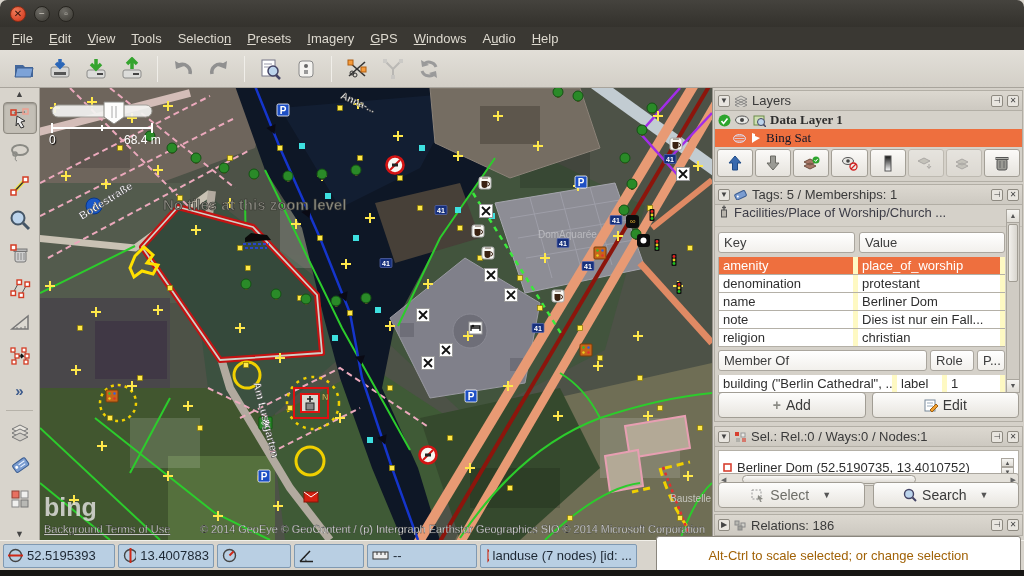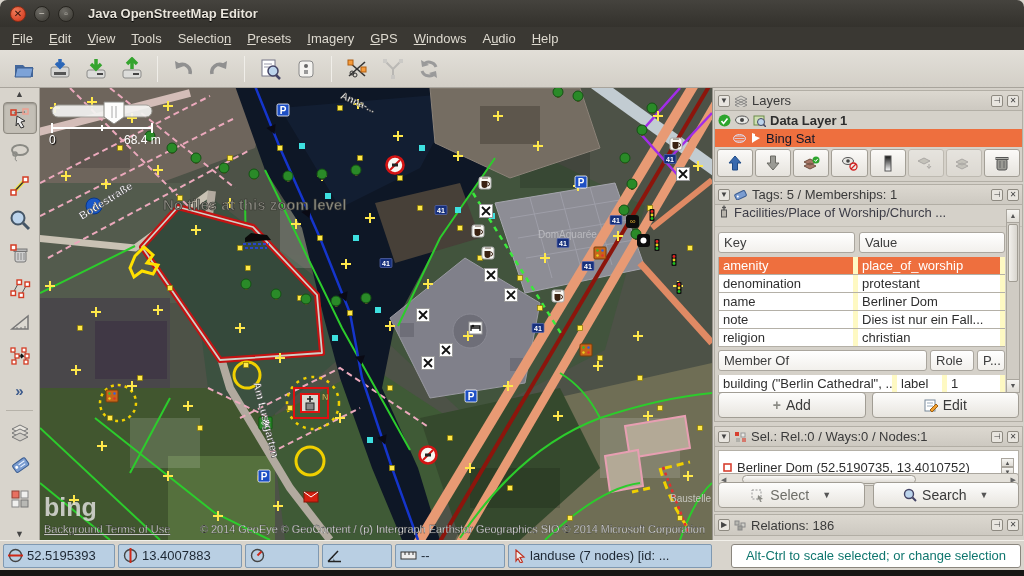--- a/index.html
+++ b/index.html
@@ -37,21 +37,21 @@
 
   
   .map { position:absolute; left:40px; top:88px; width:672px; height:452px; background:#10131a; overflow:hidden;}
 
   
   .rightpanel { position:absolute; left:712px; top:88px; width:312px; height:452px; background:#d5d1c9; border-left:1px solid #96928a; font-size:13px; color:#2e2e2e;}
   .panel { position:absolute; left:1px; width:309px; background:#d5d1c9; border:1px solid #b2aea5;}
   .phead { height:20px; display:flex; align-items:center; gap:4px; padding:0 3px; background:linear-gradient(#dcd8d0,#cdc9c1); border-bottom:1px solid #b2aea5;}
   .ptitle { font-size:13px; color:#3a3a3a; flex:1; white-space:nowrap; overflow:hidden;}
   .hsq { width:12px; height:12px; border:1px solid #8e8a81; background:#e8e5df; font-size:8px; line-height:10px; text-align:center; color:#444; border-radius:2px;}
-  .layerrow { height:18px; display:flex; align-items:center; gap:4px; padding:0 3px; font-size:13px;}
+  .layerrow { height:18px; display:flex; align-items:center; gap:4px; padding:0 3px; font-size:13px;font-family:Liberation Serif, serif;}
   .layerrow.sel { background:#ee6f3e; color:#0f172a;}
   .lbtns { display:flex; gap:2px; padding:2px;}
   .lbtn { flex:1; height:28px; background:linear-gradient(#fbfaf8,#e6e3dd); border:1px solid #a39f96; border-radius:3px; display:flex; align-items:center; justify-content:center;}
   .lbtn.dis { opacity:.45;}
   .cellh { background:linear-gradient(#ffffff,#f2f0ec); border:1px solid #aaa69e; border-radius:3px; padding:2px 5px; color:#3d3d3d;}
   .tagtable { position:absolute; left:3px; right:17px; }
   .trow { display:flex; height:18px; border-left:1px solid #b4b0a7; border-bottom:1px solid #b4b0a7; background:#fff;}
   .trow > div { padding:0 4px; border-right:5px solid #fef9c3; white-space:nowrap; overflow:hidden; line-height:17px;}
   .trow .k { width:139px;} .trow .v { flex:1;}
   .trow.sel { background:#ee6f3e; color:#fff;}
@@ -61,34 +61,33 @@
   .pbtn { background:linear-gradient(#fdfdfc,#e8e5df); border:1px solid #a19d94; border-radius:4px; height:26px; display:flex; align-items:center; justify-content:center; gap:5px; font-size:14px; color:#3a3a3a;}
   .selitem { position:absolute; left:3px; right:3px; height:20px; background:#fff; border:1px solid #b4b0a7; display:flex; align-items:center; gap:5px; padding:16px 4px; white-space:nowrap; overflow:hidden;}
   .hsb { position:absolute; left:3px; right:3px; height:13px; background:#e4e1da; border:1px solid #aaa69e; border-radius:3px; display:flex; align-items:center;}
   .hsb .thumb { height:9px; width:58%; margin-left:14px; background:linear-gradient(#fbfaf8,#dcd9d2); border:1px solid #a09c93; border-radius:5px;}
   .spin { margin-left:auto; display:flex; flex-direction:column; }
   .spin div { width:13px; height:9px; background:linear-gradient(#f6f5f2,#dedbd4); border:1px solid #aaa69e; font-size:6px; line-height:8px; text-align:center; color:#555;}
 
   
   .statusbar { position:absolute; left:0; top:540px; width:1024px; height:30px; background:#d8d4cc; border-top:1px solid #f2f0ea; display:flex; align-items:center; padding:0 3px; gap:3px;}
   .seg { height:24px; background:#b9cfe3; border:1px solid #7f99b2; border-radius:2px; display:flex; align-items:center; gap:4px; padding:0 4px; font-size:13px; color:#1d2733; overflow:hidden; white-space:nowrap;}
-  .helpbox { height:24px; background:#fff; border:1px solid #8a867e; border-radius:3px; display:flex; align-items:center; justify-content:center; font-size:13px; color:#0f766e; flex:1; white-space:nowrap; overflow:hidden;margin-left:16px;}
+  .helpbox { height:40px; background:#fff; border:1px solid #8a867e; border-radius:3px; display:flex; align-items:center; justify-content:center; font-size:13px; color:#a16207; flex:1; white-space:nowrap; overflow:hidden;margin-left:16px;}
   .bottomstrip { position:absolute; left:0; top:570px; width:1024px; height:6px; background:#171614;}
   svg { display:block; }
 </style>
 </head>
 <body>
 
 <div id="app">
 
   <div class="titlebar">
     <div class="winbtn close">✕</div>
     <div class="winbtn minmax">−</div>
     <div class="winbtn minmax">▫</div>
-    <div class="wtitle">Java OpenStreetMap Editor</div>
   </div>
 
   <div class="menubar" id="menubar">
       <div class="menuitem"><u>F</u>ile</div>
       <div class="menuitem"><u>E</u>dit</div>
       <div class="menuitem"><u>V</u>iew</div>
       <div class="menuitem"><u>T</u>ools</div>
       <div class="menuitem">Selectio<u>n</u></div>
       <div class="menuitem"><u>P</u>resets</div>
       <div class="menuitem"><u>I</u>magery</div>
@@ -918,21 +917,21 @@
   </div>
 
   <div class="statusbar">
     <div class="seg" style="width:112px">
       <svg width="15" height="15">
           <circle cx="7.5" cy="7.5" r="6" fill="none" stroke="#444" stroke-width="1.4"></circle>
           <line x1="0" y1="7.5" x2="15" y2="7.5" stroke="#d02818" stroke-width="2"></line>
         </svg>
       <span>52.5195393</span>
     </div>
-    <div class="seg" style="width:124px">
+    <div class="seg" style="width:96px">
       <svg width="15" height="15">
           <circle cx="7.5" cy="7.5" r="6" fill="none" stroke="#444" stroke-width="1.4"></circle>
           <line x1="7.5" y1="0" x2="7.5" y2="15" stroke="#d02818" stroke-width="2"></line>
         </svg>
       <span>13.4007883</span>
     </div>
     <div class="seg" style="width:74px">
       <svg width="15" height="15">
           <circle cx="7.5" cy="7.5" r="6" fill="none" stroke="#444" stroke-width="1.4"></circle>
           <line x1="7.5" y1="7.5" x2="11.5" y2="3.5" stroke="#d02818" stroke-width="2"></line>
@@ -948,21 +947,21 @@
     </div>
     <div class="seg" style="width:110px">
       <svg width="17" height="9">
           <rect x="1" y="1" width="15" height="7" fill="#eee" stroke="#333"></rect>
           <line x1="5" y1="1" x2="5" y2="4" stroke="#333"></line>
           <line x1="9" y1="1" x2="9" y2="4" stroke="#333"></line>
           <line x1="13" y1="1" x2="13" y2="4" stroke="#333"></line>
         </svg>
       <span>--</span>
     </div>
-    <div class="seg" style="width:204px">
+    <div class="seg" style="width:157px">
       <svg width="13" height="14">
           <path d="M3 1 l8 7 l-4 .5 l2.5 4.5 l-2 1 l-2.5 -4.5 l-2 2.5 z" fill="#f0f0ec" stroke="#c03020" stroke-width="1.2"></path>
         </svg>
       <span>landuse (7 nodes) [id: ...</span>
     </div>
     <div class="helpbox">Alt-Ctrl to scale selected; or change selection</div>
   </div>
   <div class="bottomstrip"></div>
 </div>
 

